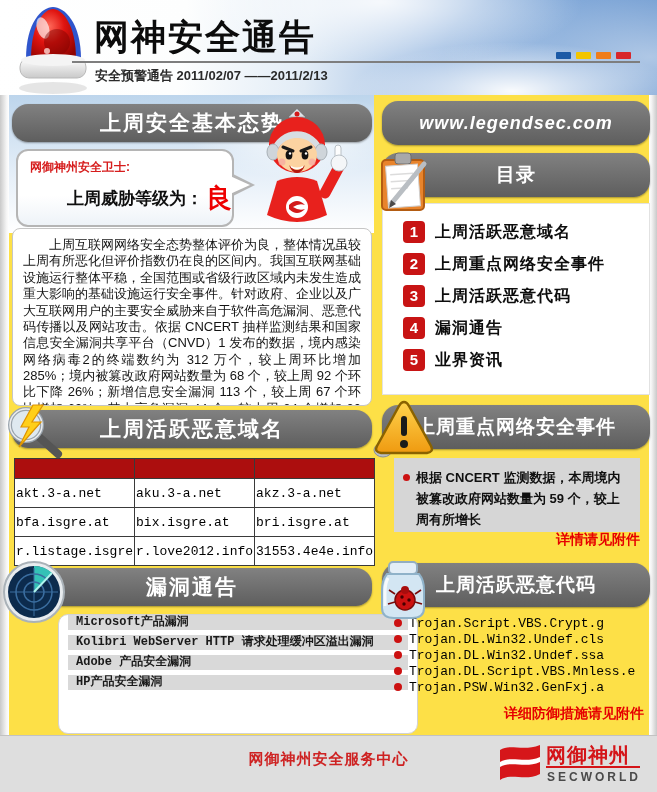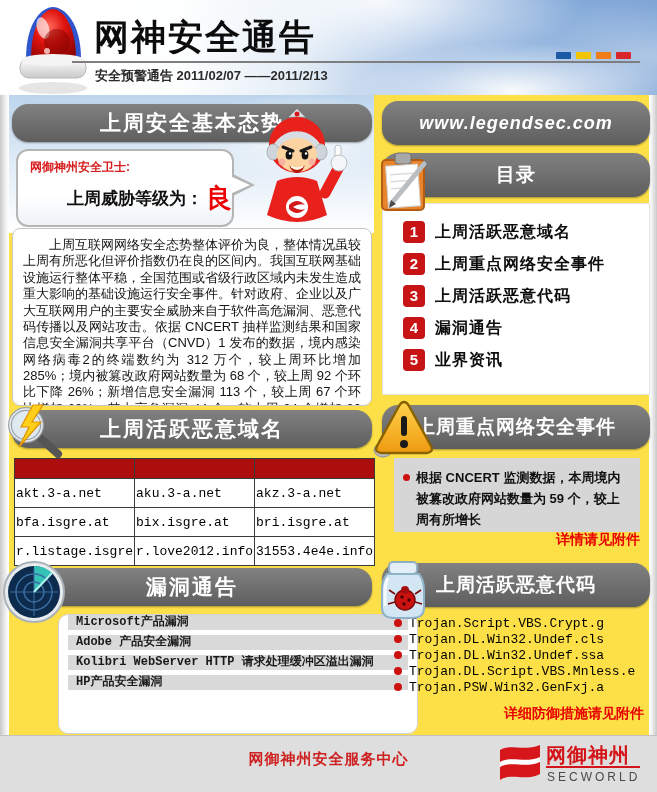--- a/index.html
+++ b/index.html
@@ -83,21 +83,21 @@
   .malwarebox{left:394px;top:615px;width:252px;}
   .mal-item{display:flex;align-items:center;height:16px;}
   .mal-dot{width:8px;height:8px;border-radius:50%;background:#cc1111;margin-right:7px;flex:0 0 8px;}
   .mal-name{font-family:"Liberation Mono","DejaVu Sans Mono",monospace;font-size:13px;font-weight:normal;color:#000;}
 
   
   .footer{left:0;top:735px;width:657px;height:57px;background:#dedede;border-top:1px solid #c2c2c2;box-sizing:border-box;}
   .f-center{left:0;top:750px;width:657px;text-align:center;font-size:15px;font-weight:bold;color:#ce2222;letter-spacing:1px;}
   .logo-cn{left:546px;top:742px;font-size:20px;font-weight:bold;color:#d41418;letter-spacing:1px;}
   .logo-ul{left:546px;top:766px;width:94px;height:2px;background:#d41418;}
-  .logo-en{left:547px;top:770px;font-size:12px;font-weight:normal;color:#4a4a4a;letter-spacing:3px;text-align:right;}
+  .logo-en{left:547px;top:770px;font-size:12px;font-weight:bold;color:#4a4a4a;letter-spacing:3px;text-align:right;}
 </style>
 </head>
 <body>
 
 <div id="page">
 
   <div class="abs header">
     <svg class="abs" style="left:6px;top:2px;" width="96" height="93" viewBox="0 0 96 93">
       <defs>
         <radialGradient id="domeG" cx="40%" cy="35%" r="75%">
@@ -214,22 +214,22 @@
     <circle cx="33" cy="33" r="18" fill="none" stroke="#3b6ea0" stroke-width="1.5"></circle>
     <circle cx="33" cy="33" r="10" fill="none" stroke="#3b6ea0" stroke-width="1.5"></circle>
     <line x1="9" y1="33" x2="57" y2="33" stroke="#3b6ea0" stroke-width="1"></line>
     <line x1="33" y1="9" x2="33" y2="57" stroke="#3b6ea0" stroke-width="1"></line>
     <line x1="33" y1="33" x2="51" y2="14" stroke="#aef4ec" stroke-width="2"></line>
   </svg>
   <div class="abs gbar bar-lg" style="left:12px;top:568px;">漏洞通告</div>
 
   <div class="abs vulnbox">
     <div class="vuln-item">Microsoft产品漏洞</div>
+    <div class="vuln-item">Kolibri WebServer HTTP 请求处理缓冲区溢出漏洞</div>
     <div class="vuln-item">Adobe 产品安全漏洞</div>
-    <div class="vuln-item">Kolibri WebServer HTTP 请求处理缓冲区溢出漏洞</div>
     <div class="vuln-item">HP产品安全漏洞</div>
   </div>
 
   <div class="abs gbar bar-rt urlbar" style="left:382px;top:101px;">www.legendsec.com</div>
 
   <svg class="abs" style="left:374px;top:148px;z-index:2;" width="62" height="66" viewBox="0 0 62 66">
     <rect x="8" y="12" width="42" height="50" rx="4" fill="#e8842c" stroke="#b35c12" stroke-width="2"></rect>
     <rect x="21" y="5" width="16" height="11" rx="3" fill="#a8a8a8" stroke="#6e6e6e"></rect>
     <g transform="rotate(-4 29 38)">
       <rect x="13" y="17" width="32" height="42" fill="#ffffff" stroke="#cfcfcf"></rect>

